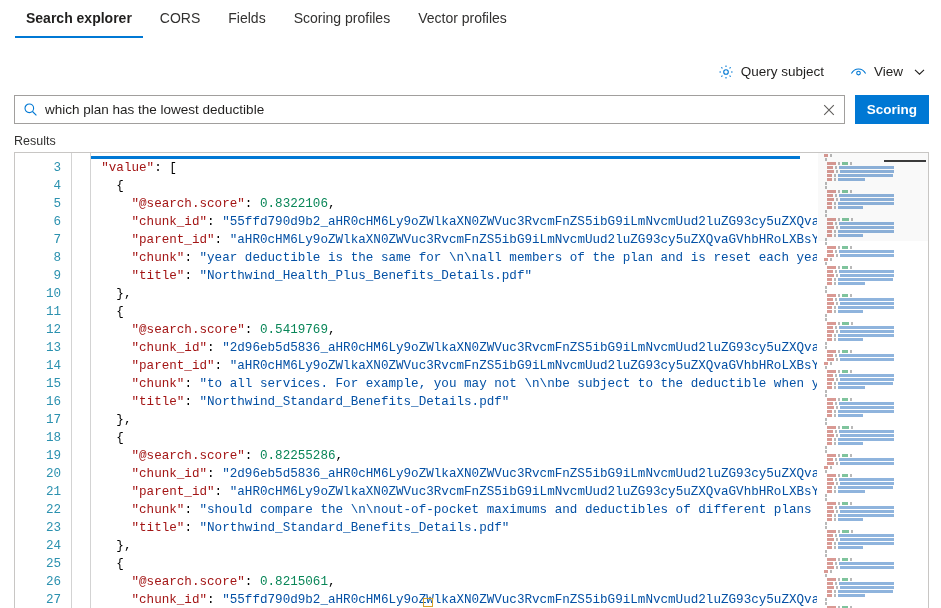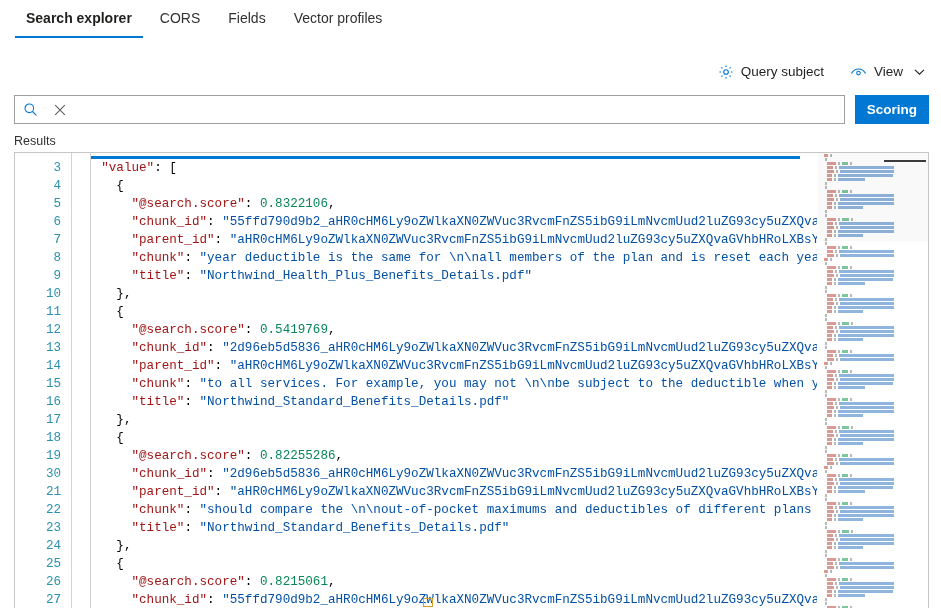--- a/index.html
+++ b/index.html
@@ -261,20 +261,21 @@
     background: #3b3b3b;
   }
 </style>
 </head>
 <body>
 
 <div class="tabstrip" id="tabstrip">
     <div class="tab active">Search explorer</div>
     <div class="tab">CORS</div>
     <div class="tab">Fields</div>
+    <div class="tab">Scoring profiles</div>
     <div class="tab">Vector profiles</div>
   </div>
 
 <div class="commandbar">
   <div class="cmd">
     <span>
       <svg width="16" height="16" viewBox="0 0 16 16" fill="none" stroke="#0078d4" stroke-width="1.1">
         <circle cx="8" cy="8" r="2.3"></circle>
         <path d="M8 1.4v1.6M8 13v1.6M14.6 8h-1.6M3 8H1.4M12.67 3.33l-1.13 1.13M4.46 11.54l-1.13 1.13M12.67 12.67l-1.13-1.13M4.46 4.46L3.33 3.33"></path>
       </svg>
@@ -298,20 +299,21 @@
 </div>
 
 <div class="searchrow">
   <div class="searchbox">
     <span class="mag">
       <svg width="15" height="15" viewBox="0 0 15 15" fill="none" stroke="#0078d4" stroke-width="1.1">
         <circle cx="6.3" cy="6.3" r="4.3"></circle>
         <path d="M9.5 9.5L13.4 13.4"></path>
       </svg>
     </span>
+    <input type="text" value="which plan has the lowest deductible" placeholder="" style="">
     <button class="clearbtn">
       <svg width="12" height="12" viewBox="0 0 12 12" fill="none" stroke="#605e5c" stroke-width="1.1">
         <path d="M1.2 1.2L10.8 10.8M10.8 1.2L1.2 10.8"></path>
       </svg>
     </button>
   </div>
   <button class="searchbtn">Scoring</button>
 </div>
 
 <div class="results-label">Results</div>
@@ -329,21 +331,21 @@
         <div class="ln">10</div>
         <div class="ln">11</div>
         <div class="ln">12</div>
         <div class="ln">13</div>
         <div class="ln">14</div>
         <div class="ln">15</div>
         <div class="ln">16</div>
         <div class="ln">17</div>
         <div class="ln">18</div>
         <div class="ln">19</div>
-        <div class="ln">30</div>
+        <div class="ln">20</div>
         <div class="ln">21</div>
         <div class="ln">22</div>
         <div class="ln">23</div>
         <div class="ln">24</div>
         <div class="ln">25</div>
         <div class="ln">26</div>
         <div class="ln">27</div>
       </div>
     <div class="code" id="code">
       <div class="guide g1"></div>

